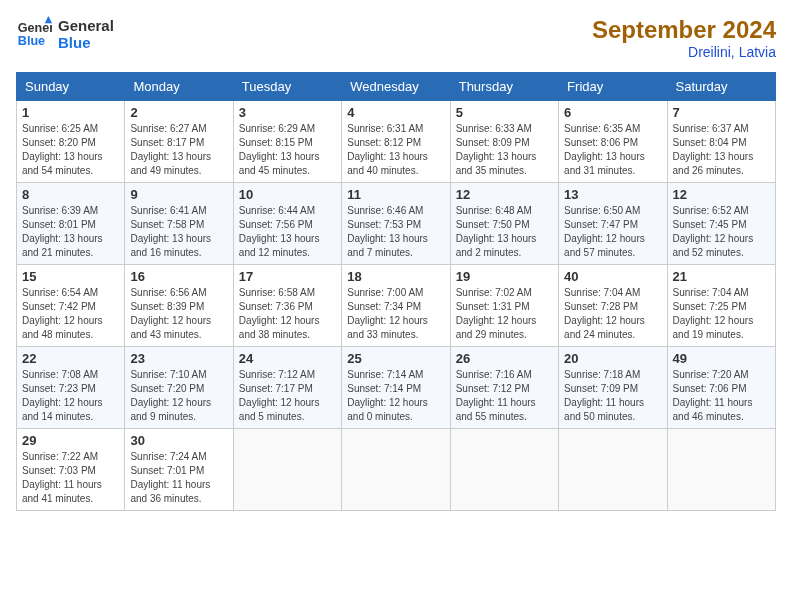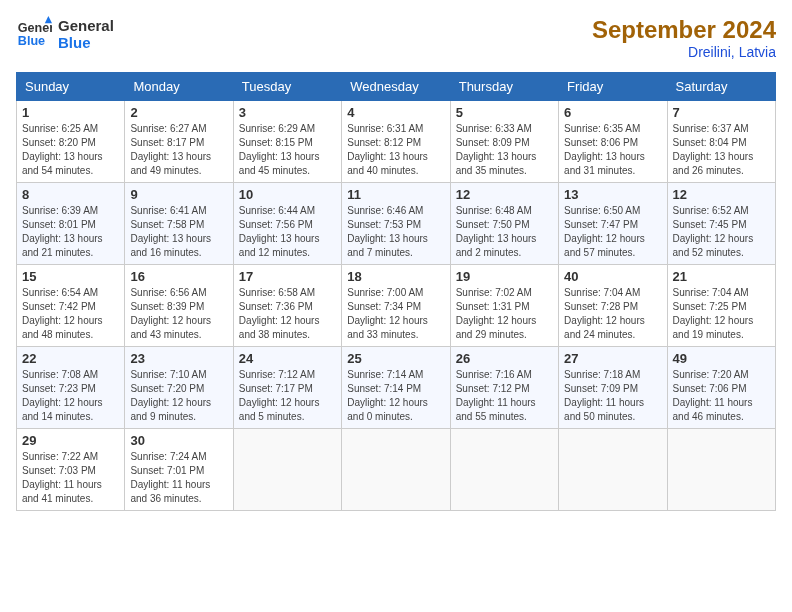--- a/index.html
+++ b/index.html
@@ -295,21 +295,21 @@
 and 0 minutes.</div>
         </td>
         <td>
           <span class="day-num">26</span>
           <div class="day-info">Sunrise: 7:16 AM
 Sunset: 7:12 PM
 Daylight: 11 hours
 and 55 minutes.</div>
         </td>
         <td>
-          <span class="day-num">27</span>
+          <span class="day-num">20</span>
           <div class="day-info">Sunrise: 7:18 AM
 Sunset: 7:09 PM
 Daylight: 11 hours
 and 50 minutes.</div>
         </td>
         <td>
           <span class="day-num">49</span>
           <div class="day-info">Sunrise: 7:20 AM
 Sunset: 7:06 PM
 Daylight: 11 hours

